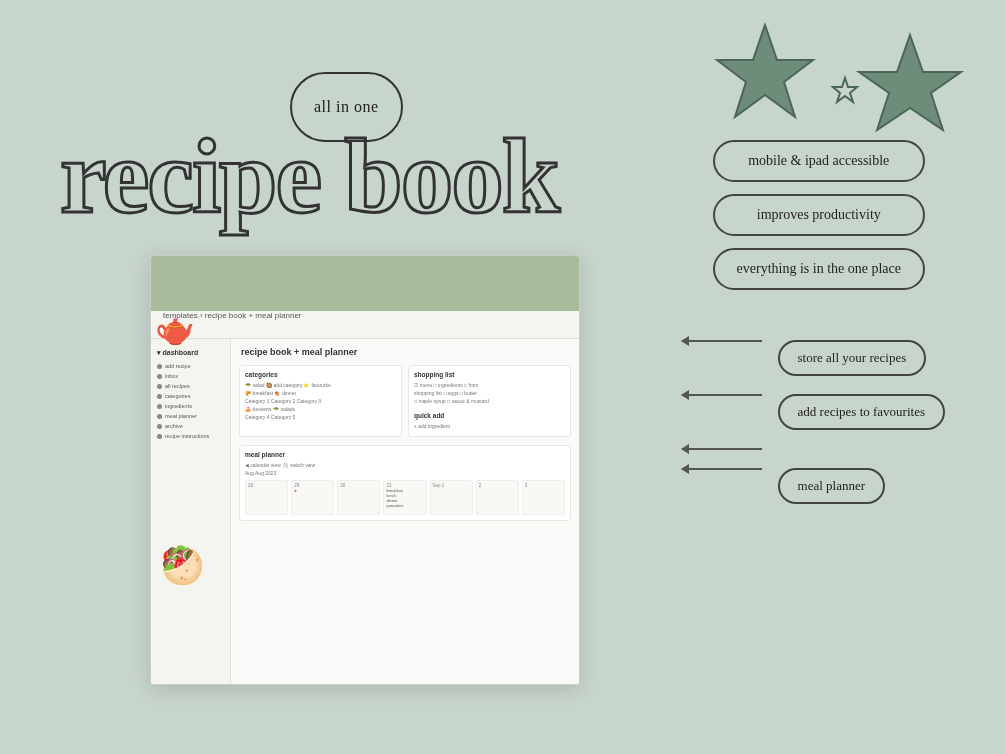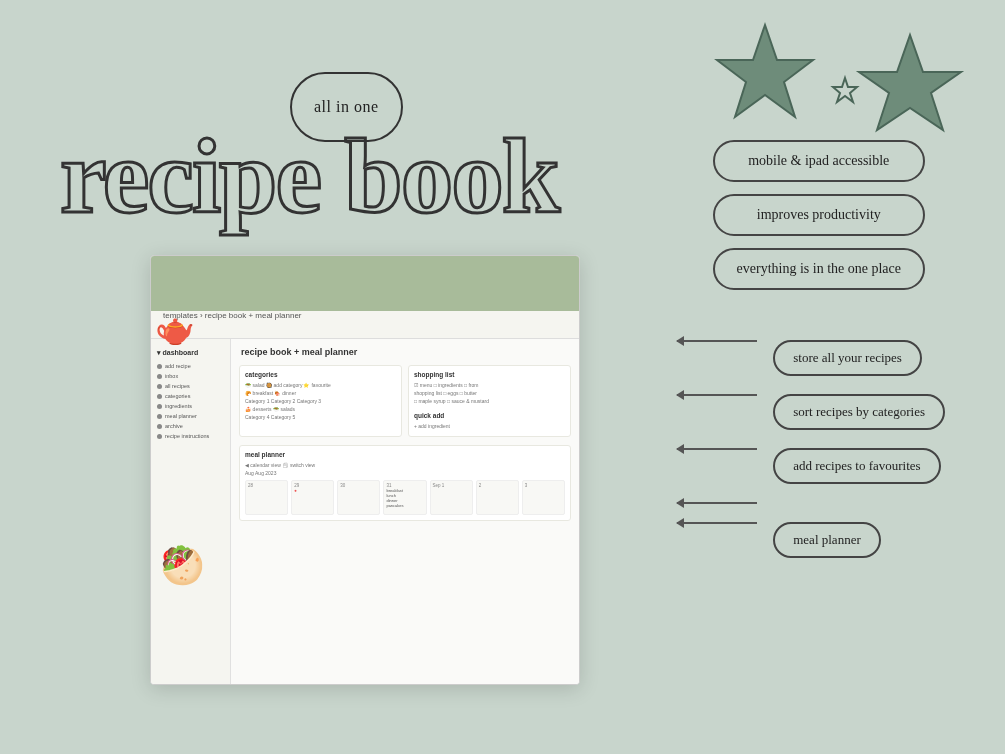--- a/index.html
+++ b/index.html
@@ -394,24 +394,20 @@
   <div style="font-size:36px;">🥙</div>
 </div>
 
 <div class="feature-list-right">
   <div class="feature-item">
     <div class="arrow-line"></div>
     <div class="feature-pill-right">store all your recipes</div>
   </div>
   <div class="feature-item">
     <div class="arrow-line"></div>
-    <div class="feature-pill-right">sort recipes by categories</div>
-  </div>
-  <div class="feature-item">
-    <div class="arrow-line"></div>
     <div class="feature-pill-right">add recipes to favourites</div>
   </div>
   <div class="feature-item">
     <div class="arrow-line"></div>
   </div>
   <div class="feature-item">
     <div class="arrow-line"></div>
     <div class="feature-pill-right">meal planner</div>
   </div>
 </div>

